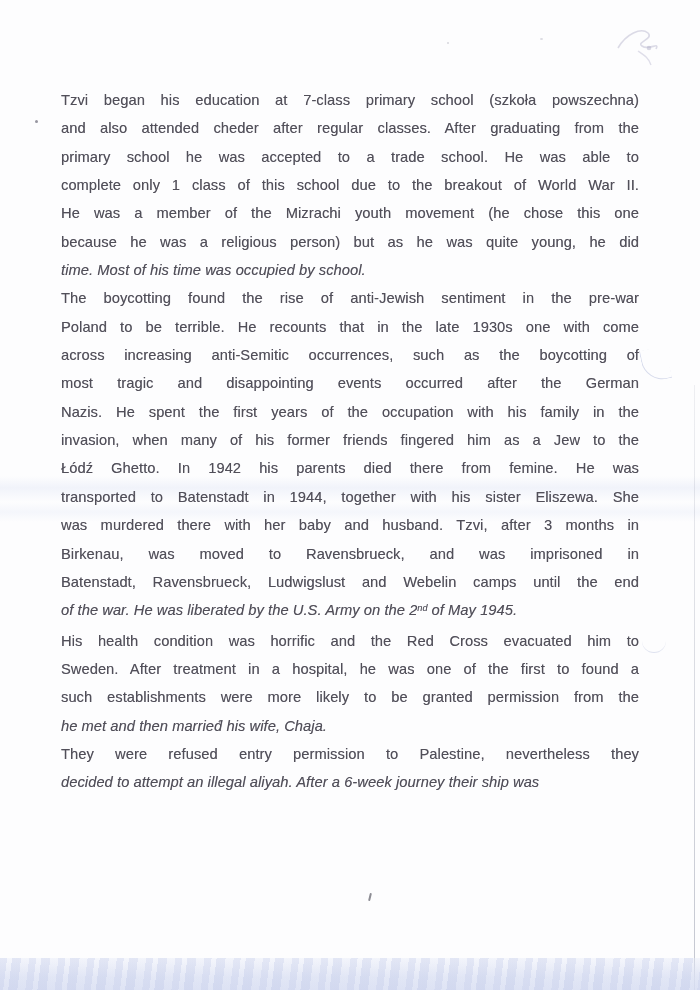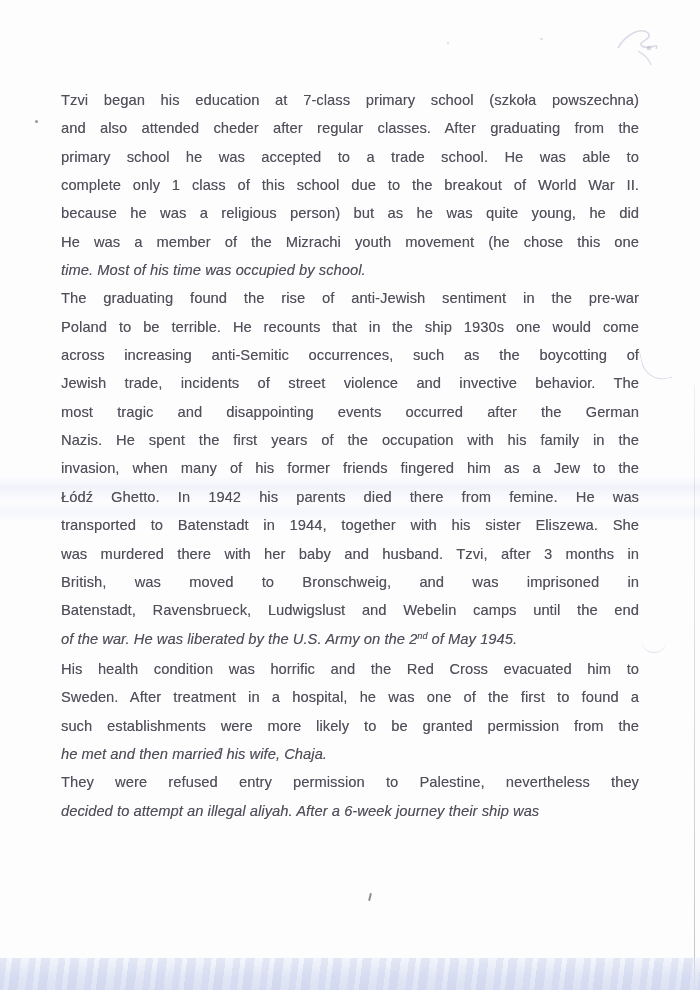--- a/index.html
+++ b/index.html
@@ -165,34 +165,33 @@
   <div class="streak streak-2"></div>
 
   <div class="curve curve-1"></div>
   <div class="curve curve-2"></div>
 
   <div class="text-block">
       <div class="line">Tzvi began his education at 7-class primary school (szkoła powszechna)</div>
       <div class="line">and also attended cheder after regular classes. After graduating from the</div>
       <div class="line">primary school he was accepted to a trade school. He was able to</div>
       <div class="line">complete only 1 class of this school due to the breakout of World War II.</div>
+      <div class="line">He was a member of the Mizrachi youth movement (he chose this one</div>
       <div class="line">because he was a religious person) but as he was quite young, he did</div>
-      <div class="line">He was a member of the Mizrachi youth movement (he chose this one</div>
       <div class="line para-end">time. Most of his time was occupied by school.</div>
-      <div class="line">The graduating found the rise of anti-Jewish sentiment in the pre-war</div>
-      <div class="line">Poland to be terrible. He recounts that in the ship 1930s one would come</div>
+      <div class="line">The boycotting found the rise of anti-Jewish sentiment in the pre-war</div>
+      <div class="line">Poland to be terrible. He recounts that in the late 1930s one with come</div>
       <div class="line">across increasing anti-Semitic occurrences, such as the boycotting of</div>
-      <div class="line">Jewish trade, incidents of street violence and invective behavior. The</div>
       <div class="line">most tragic and disappointing events occurred after the German</div>
       <div class="line">Nazis. He spent the first years of the occupation with his family in the</div>
       <div class="line">invasion, when many of his former friends fingered him as a Jew to the</div>
       <div class="line">Łódź Ghetto. In 1942 his parents died there from femine. He was</div>
       <div class="line">transported to Batenstadt in 1944, together with his sister Eliszewa. She</div>
       <div class="line">was murdered there with her baby and husband. Tzvi, after 3 months in</div>
-      <div class="line">British, was moved to Bronschweig, and was imprisoned in</div>
+      <div class="line">Birkenau, was moved to Ravensbrueck, and was imprisoned in</div>
       <div class="line">Batenstadt, Ravensbrueck, Ludwigslust and Webelin camps until the end</div>
       <div class="line para-end">of the war. He was liberated by the U.S. Army on the 2<sup>nd</sup> of May 1945.</div>
       <div class="line">His health condition was horrific and the Red Cross evacuated him to</div>
       <div class="line">Sweden. After treatment in a hospital, he was one of the first to found a</div>
       <div class="line">such establishments were more likely to be granted permission from the</div>
       <div class="line para-end">he met and then married́ his wife, Chaja.</div>
       <div class="line">They were refused entry permission to Palestine, nevertheless they</div>
       <div class="line para-end">decided to attempt an illegal aliyah. After a 6-week journey their ship was</div>
     </div>
 

